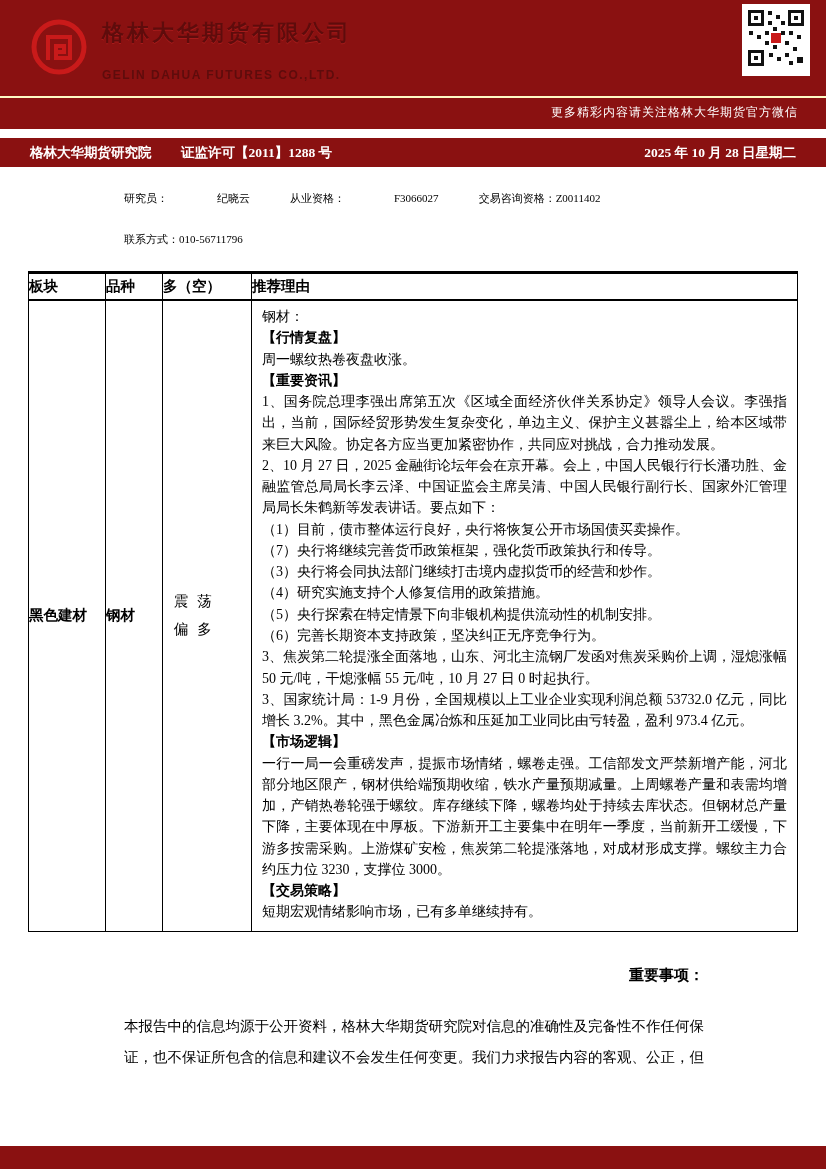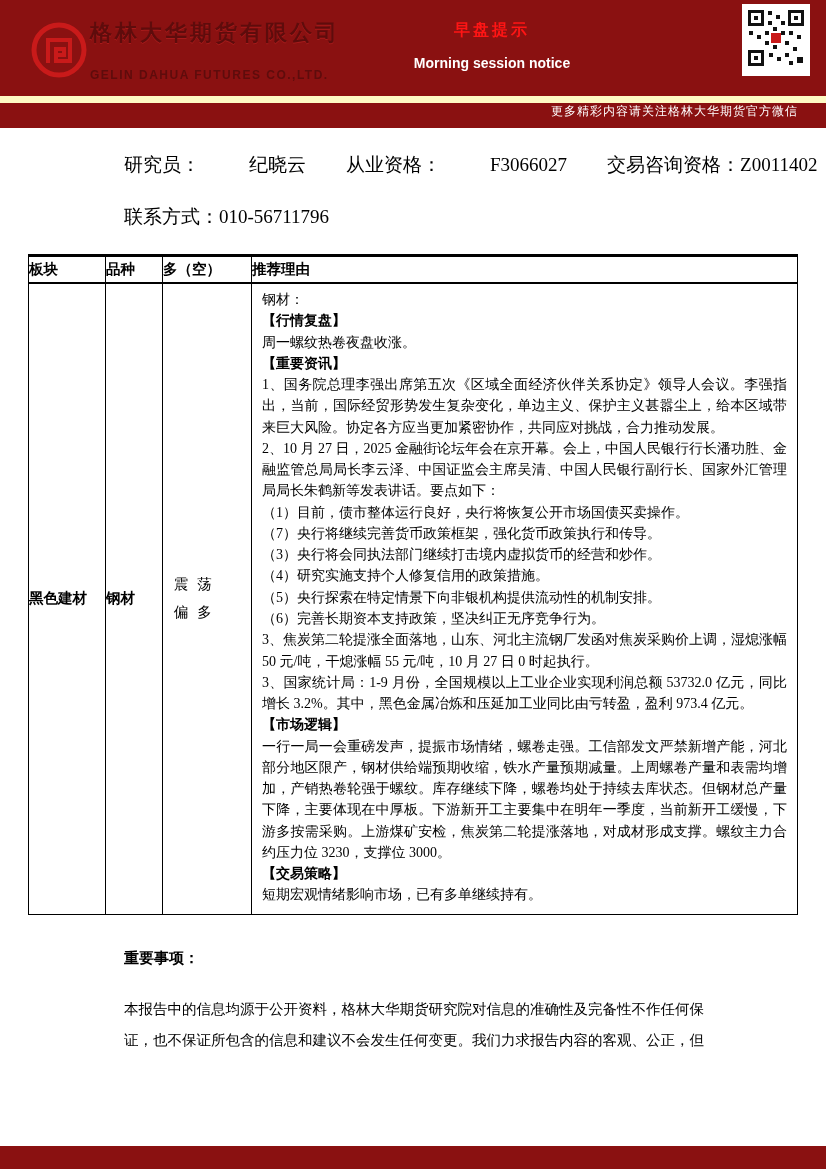--- a/index.html
+++ b/index.html
@@ -6,57 +6,57 @@
   html,body { background:#ffffff; }
   .page {
     width:826px; height:1169px; position:relative; overflow:hidden;
     background:#ffffff; color:#000;
     font-family:"Liberation Serif","DejaVu Serif",serif;
     margin:0 auto;
   }
   
   .masthead { background:#8a1111; color:#fff; }
   .masthead-top { position:relative; height:96px; display:flex; align-items:center; padding:8px 14px 4px 30px; }
-  .brand { display:flex; align-items:center; gap:2px; }
+  .brand { display:flex; align-items:flex-start; gap:14px; }
   .logo svg { display:block; }
   .company-cn { font-size:22px; font-weight:bold; color:#5e0c0c; letter-spacing:3px; text-shadow:0 1px 0 rgba(255,60,60,.25); }
   .company-en { font-size:12px; font-weight:bold; color:#5e0c0c; letter-spacing:1.5px; margin-top:20px; font-family:"Liberation Sans",sans-serif; }
   .notice-title { position:absolute; left:382px; width:220px; top:20px; text-align:center; }
   .notice-cn { color:#ff1515; font-weight:bold; font-size:16px; letter-spacing:3px; }
   .notice-en { color:#ffffff; font-weight:bold; font-size:14px; margin-top:14px; font-family:"Liberation Sans",sans-serif; }
   .qr-box { position:absolute; right:16px; top:4px; background:#fff; padding:3px; }
-  .masthead-bottom { border-top:7px solid #fef9c3; padding:0 28px 8px; text-align:right; font-size:12px; letter-spacing:1px; color:#fff; }
+  .masthead-bottom { border-top:2px solid #fef9c3; padding:6px 28px 8px; text-align:right; font-size:12px; letter-spacing:1px; color:#fff; }
   
   .subbar {
     margin-top:9px; background:#8a1111; color:#fff; height:29px;
     display:flex; justify-content:space-between; align-items:center;
     padding:0 30px; font-weight:bold; font-size:13.5px;
   }
   .subbar-left span { margin-right:26px; }
   .subbar-left span:last-child { margin-right:0; }
   
-  .researcher { margin:24px 0 0 124px; font-size:19px; }
+  .researcher { margin:24px 0 0 124px; font-size:11px; }
   .researcher-line1 { display:flex; align-items:baseline; }
   .researcher-line1 .gap-s { margin-right:14px; }
   .researcher-line1 .gap-l { margin-right:40px;margin-left:35px; }
   .researcher-line2 { margin-top:26px; }
   
   table.rec { width:770px; margin:24px auto 0; border-collapse:collapse; table-layout:fixed; border-top:3px solid #000; }
   table.rec th, table.rec td { border:1px solid #000; }
   table.rec thead th { font-weight:bold; font-size:14.5px; padding:3px 0; text-align:left; border-bottom:2px solid #000; }
   col.c-sector { width:77px; } col.c-variety { width:57px; } col.c-position { width:89px; }
   td.cell-sector, td.cell-variety { text-align:left; vertical-align:middle; font-weight:bold; font-size:14.5px; }
   td.cell-position { text-align:center; vertical-align:middle; font-size:14.5px; }
   .position-text { display:inline-block; width:4.6em; letter-spacing:0.62em; text-align:left; line-height:1.9; }
   td.cell-reason { vertical-align:top; padding:5px 10px 8px; font-size:14px; line-height:1.52; }
   .reason-line { text-align:justify; }
   .reason-line.bold { font-weight:bold; }
   
   .notes { margin:34px 0 0 124px; width:580px; }
-  .notes-title { font-weight:bold; font-size:15px; }
+  .notes-title { font-weight:bold; font-size:15px;text-align:right; }
   .disclaimer { margin-top:26px; font-size:14.5px; line-height:2.15; text-align:justify; }
   
   .bottom-bar { position:absolute; left:0; right:0; bottom:0; height:23px; background:#8a1111; }
 </style>
 </head>
 <body>
 
 <div class="page">
 
   <header class="masthead">
@@ -65,24 +65,20 @@
         <div class="logo">
           <svg width="58" height="58" viewBox="0 0 58 58" aria-hidden="true">
             <circle cx="29" cy="29" r="25" fill="none" stroke="#c91a1a" stroke-width="5"></circle>
             <path d="M18 40 V19 h22 v21 h-14 v-12 h8 v6 h-4" fill="none" stroke="#c91a1a" stroke-width="4" stroke-linecap="square"></path>
           </svg>
         </div>
         <div class="brand-names">
           <div class="company-cn">格林大华期货有限公司</div>
           <div class="company-en">GELIN DAHUA FUTURES CO.,LTD.</div>
         </div>
-      </div>
-      <div class="notice-title">
-        <div class="notice-cn">早盘提示</div>
-        <div class="notice-en">Morning session notice</div>
       </div>
       <div class="qr-box">
         <svg width="62" height="62" viewBox="0 0 62 62" aria-hidden="true">
           <rect width="62" height="62" fill="#ffffff"></rect>
           <g fill="#111111">
             <rect x="3" y="3" width="16" height="16"></rect>
               <rect x="43" y="3" width="16" height="16"></rect>
               <rect x="3" y="43" width="16" height="16"></rect>
           </g>
           <g fill="#ffffff">
@@ -117,20 +113,27 @@
           </g>
           <rect x="26" y="26" width="10" height="10" fill="#c91a1a"></rect>
         </svg>
       </div>
     </div>
     <div class="masthead-bottom">
       <span>更多精彩内容请关注格林大华期货官方微信</span>
     </div>
   </header>
 
+  <div class="subbar">
+    <span class="subbar-left">
+      <span>格林大华期货研究院</span>
+      <span>证监许可【2011】1288 号</span>
+    </span>
+    <span class="subbar-right">2025 年 10 月 28 日星期二</span>
+  </div>
 
   <section class="researcher">
     <div class="researcher-line1">
       <span class="gap-s">研究员：</span>
       <span class="gap-l">纪晓云</span>
       <span class="gap-s">从业资格：</span>
       <span class="gap-l">F3066027</span>
       <span>交易咨询资格：</span>
       <span>Z0011402</span>
     </div>

